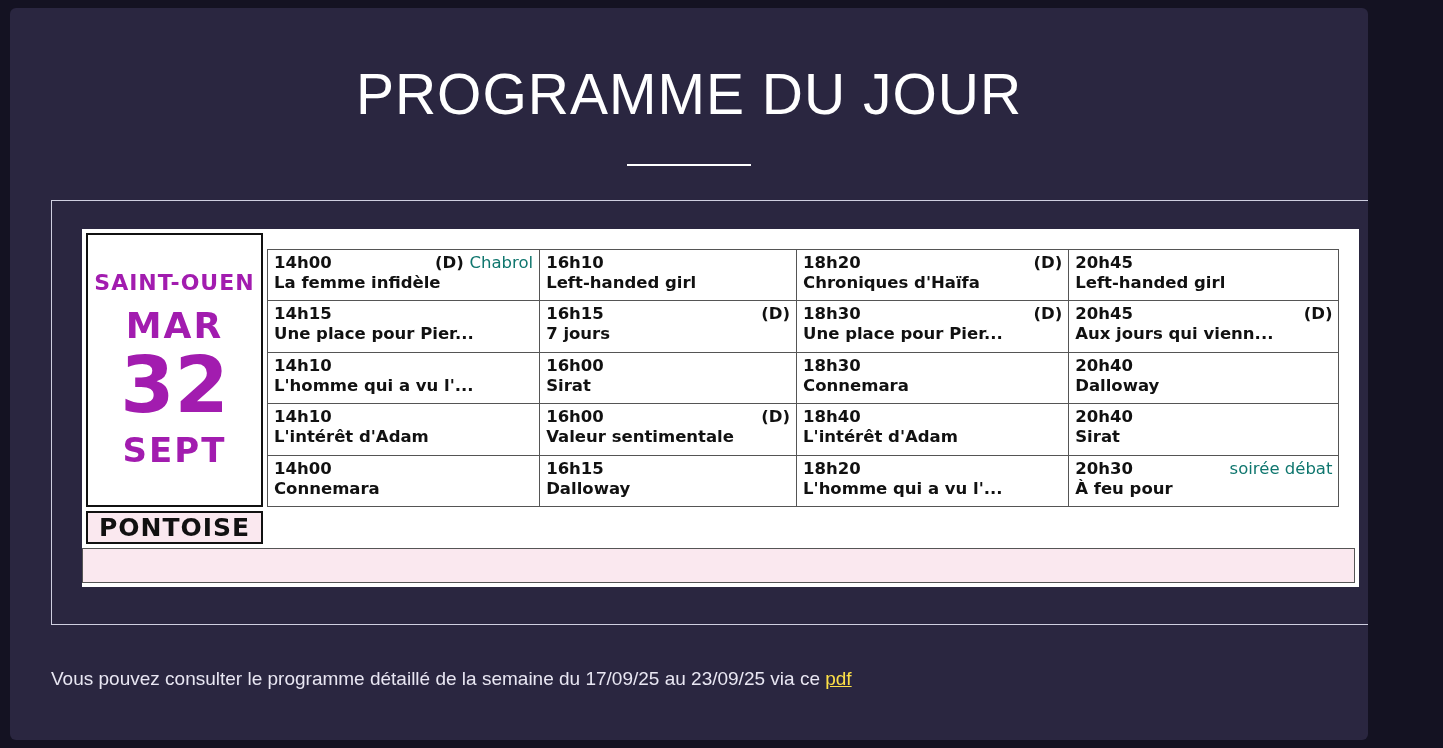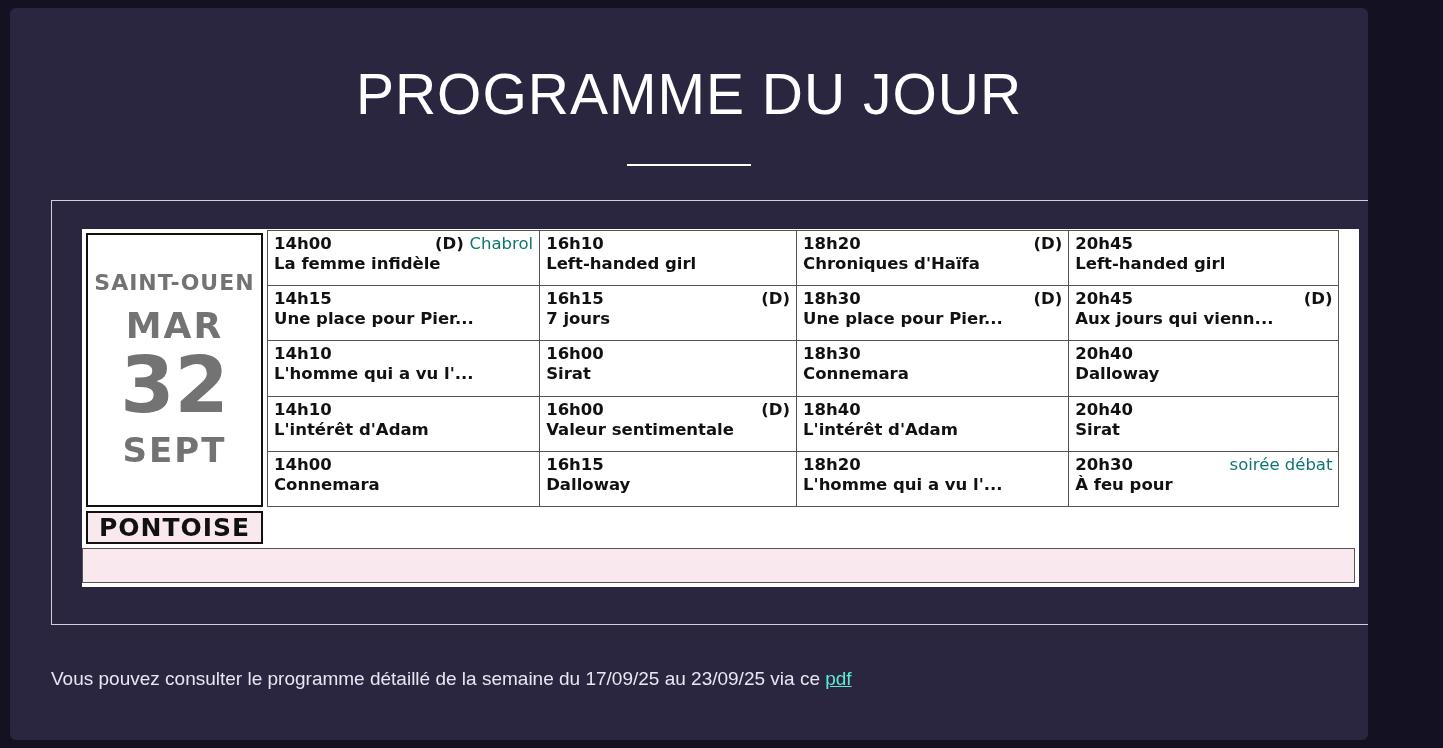--- a/index.html
+++ b/index.html
@@ -68,21 +68,21 @@
     width: 177px;
     min-width: 177px;
     margin: 4px;
     border: 2px solid #111111;
     box-sizing: border-box;
     display: flex;
     flex-direction: column;
     align-items: center;
     justify-content: center;
     font-family: "DejaVu Sans", sans-serif;
-    color: #737373;
+    color: #a21caf;
     background: #ffffff;
   }
   .city-name {
     font-size: 22px;
     font-weight: 700;
     letter-spacing: 1px;
   }
   .city-daylabel {
     font-size: 36px;
     font-weight: 700;
@@ -98,21 +98,21 @@
   .city-month {
     font-size: 34px;
     font-weight: 700;
     letter-spacing: 2px;
     margin-top: 8px;
   }
   .slots-table {
     flex: 1;
     border-collapse: collapse;
     table-layout: fixed;
-    margin-top: 1px;
+    margin-top: 20px;
     margin-bottom: 4px;
     margin-right: 4px;
   }
   .slots-table td {
     border: 1px solid #555555;
     vertical-align: top;
     padding: 3px 6px 4px 6px;
     font-size: 16.5px;
     font-weight: bold;
     color: #111111;
@@ -171,21 +171,21 @@
     box-sizing: border-box;
   }
   #footer-note {
     position: absolute;
     left: 41px;
     top: 660px;
     color: #e8e6f2;
     font-size: 19px;
   }
   #footer-note a {
-    color: #5eead4;
+    color: #fde047;
     text-decoration: underline;
   }
 </style>
 </head>
 <body>
 
 <div id="page">
 
   <h1 id="page-title">PROGRAMME DU JOUR</h1>
   <div class="title-rule"></div>

